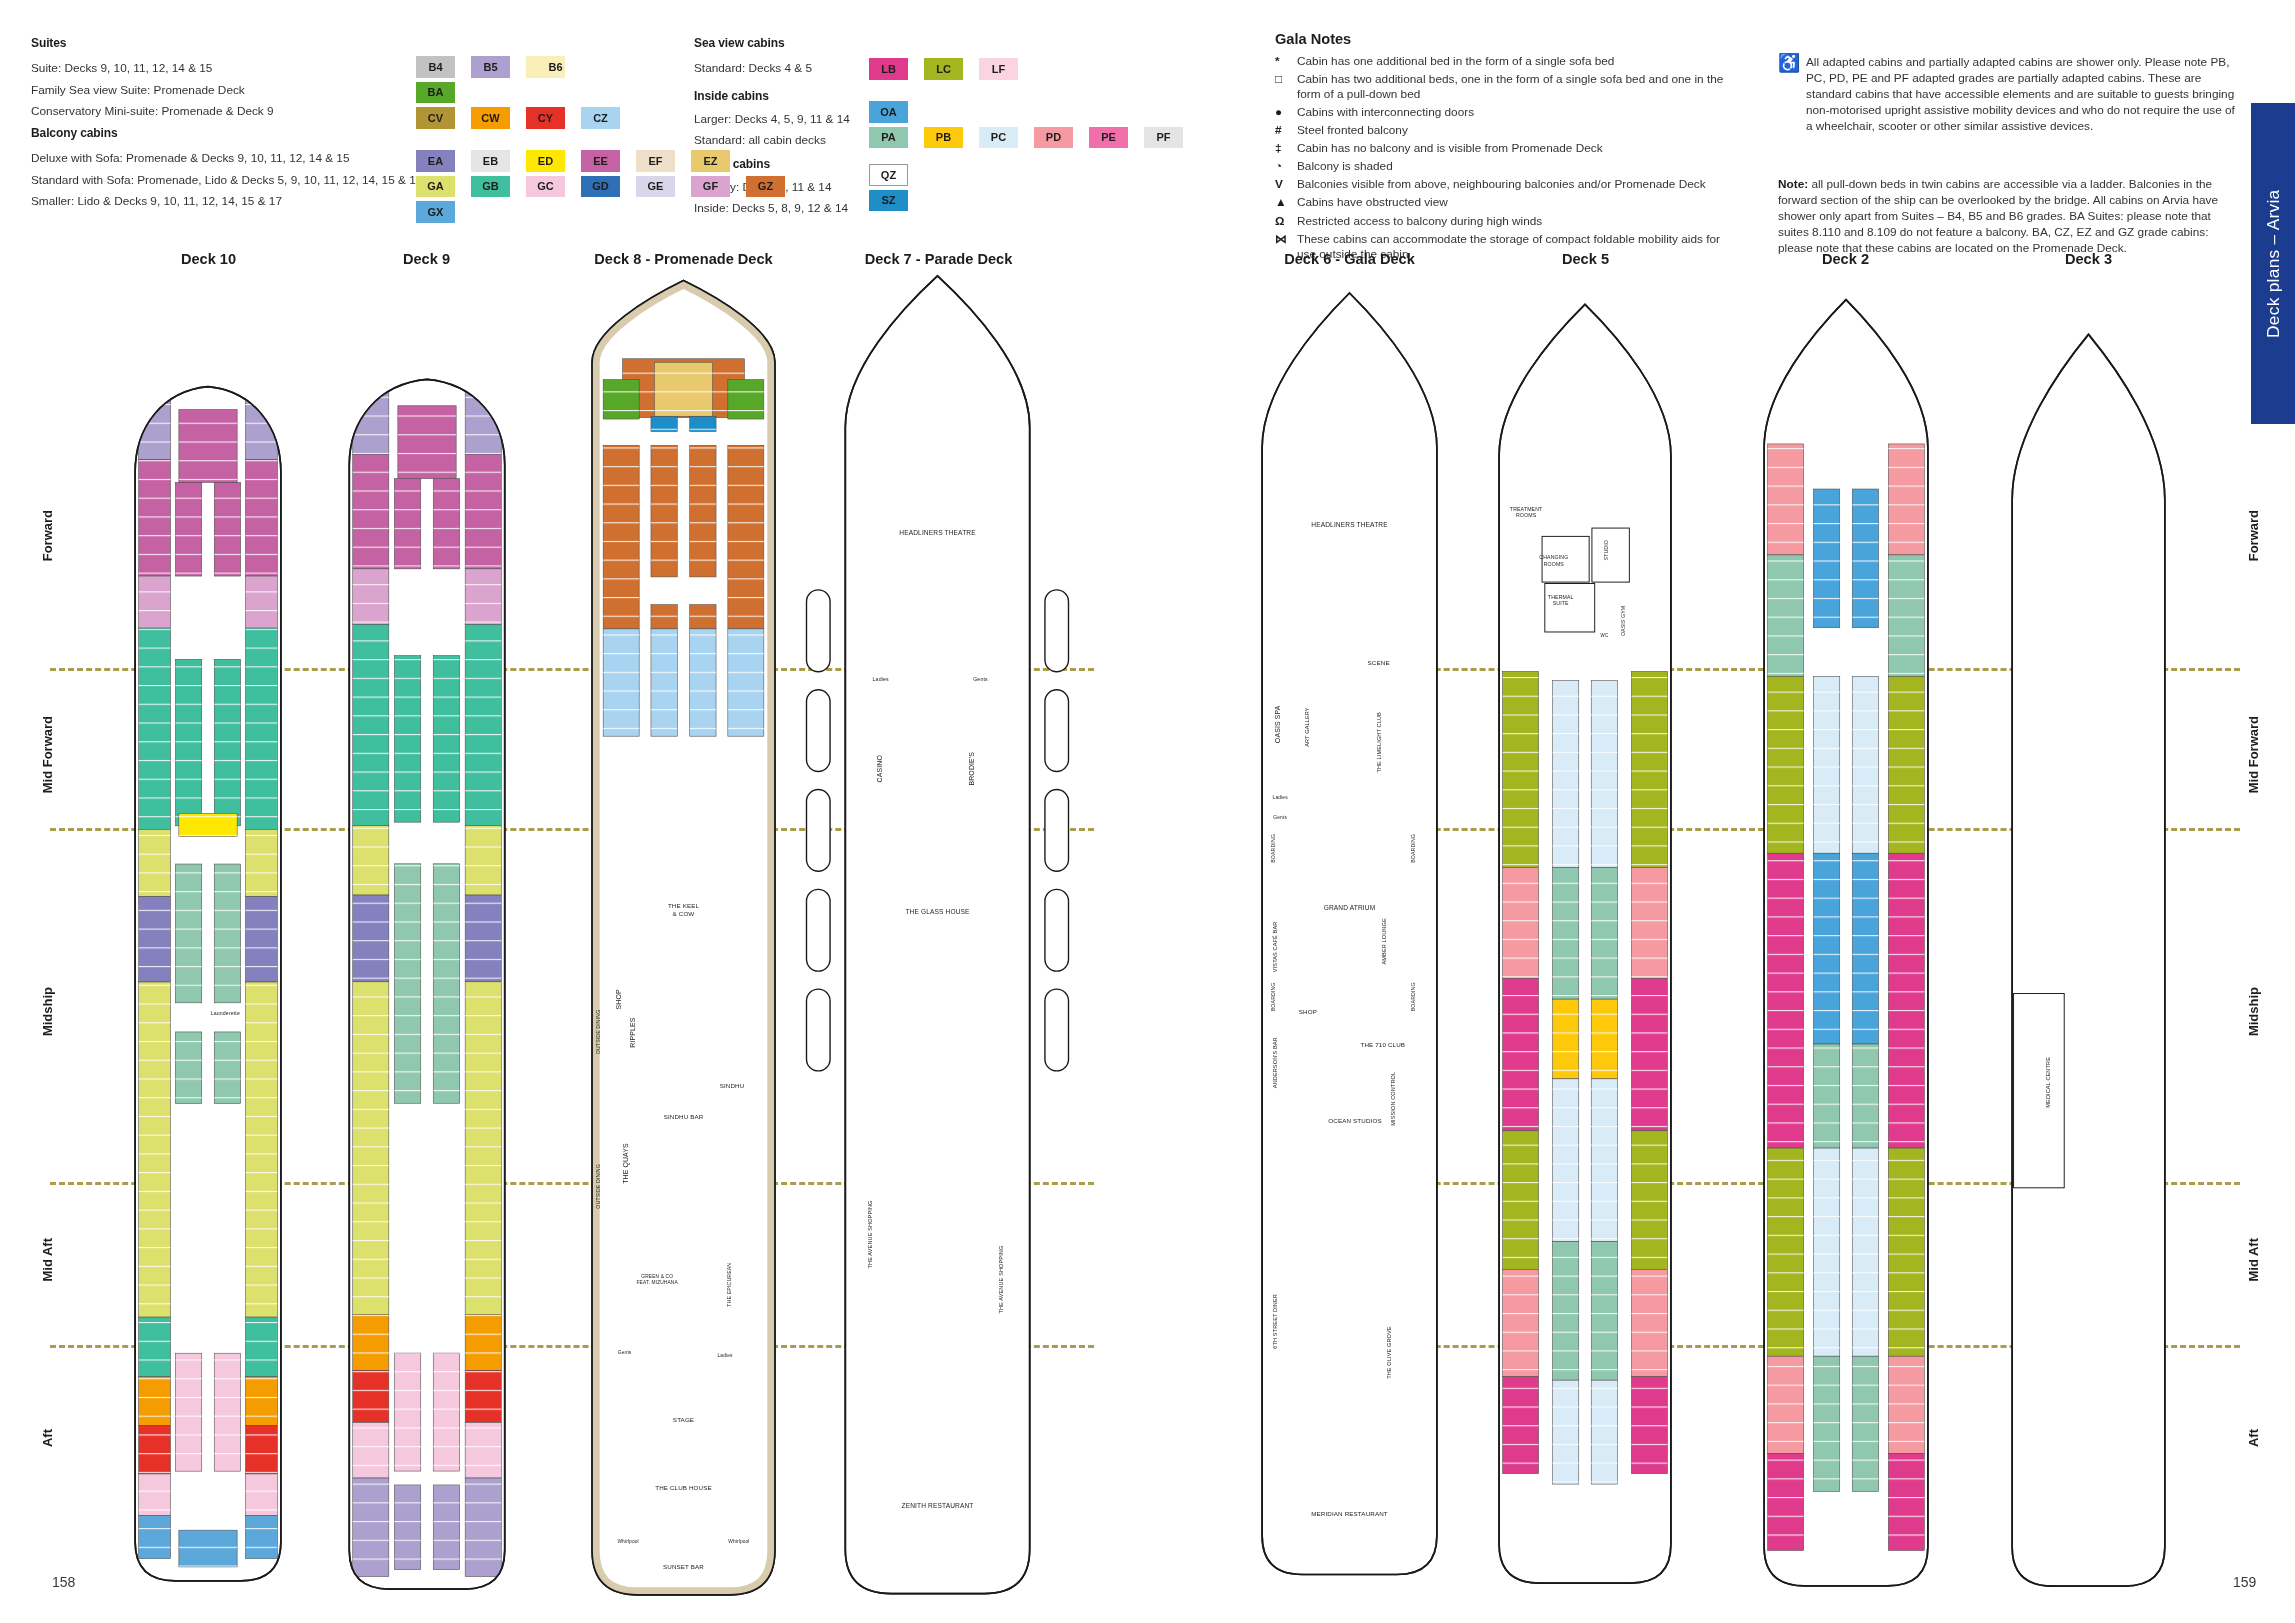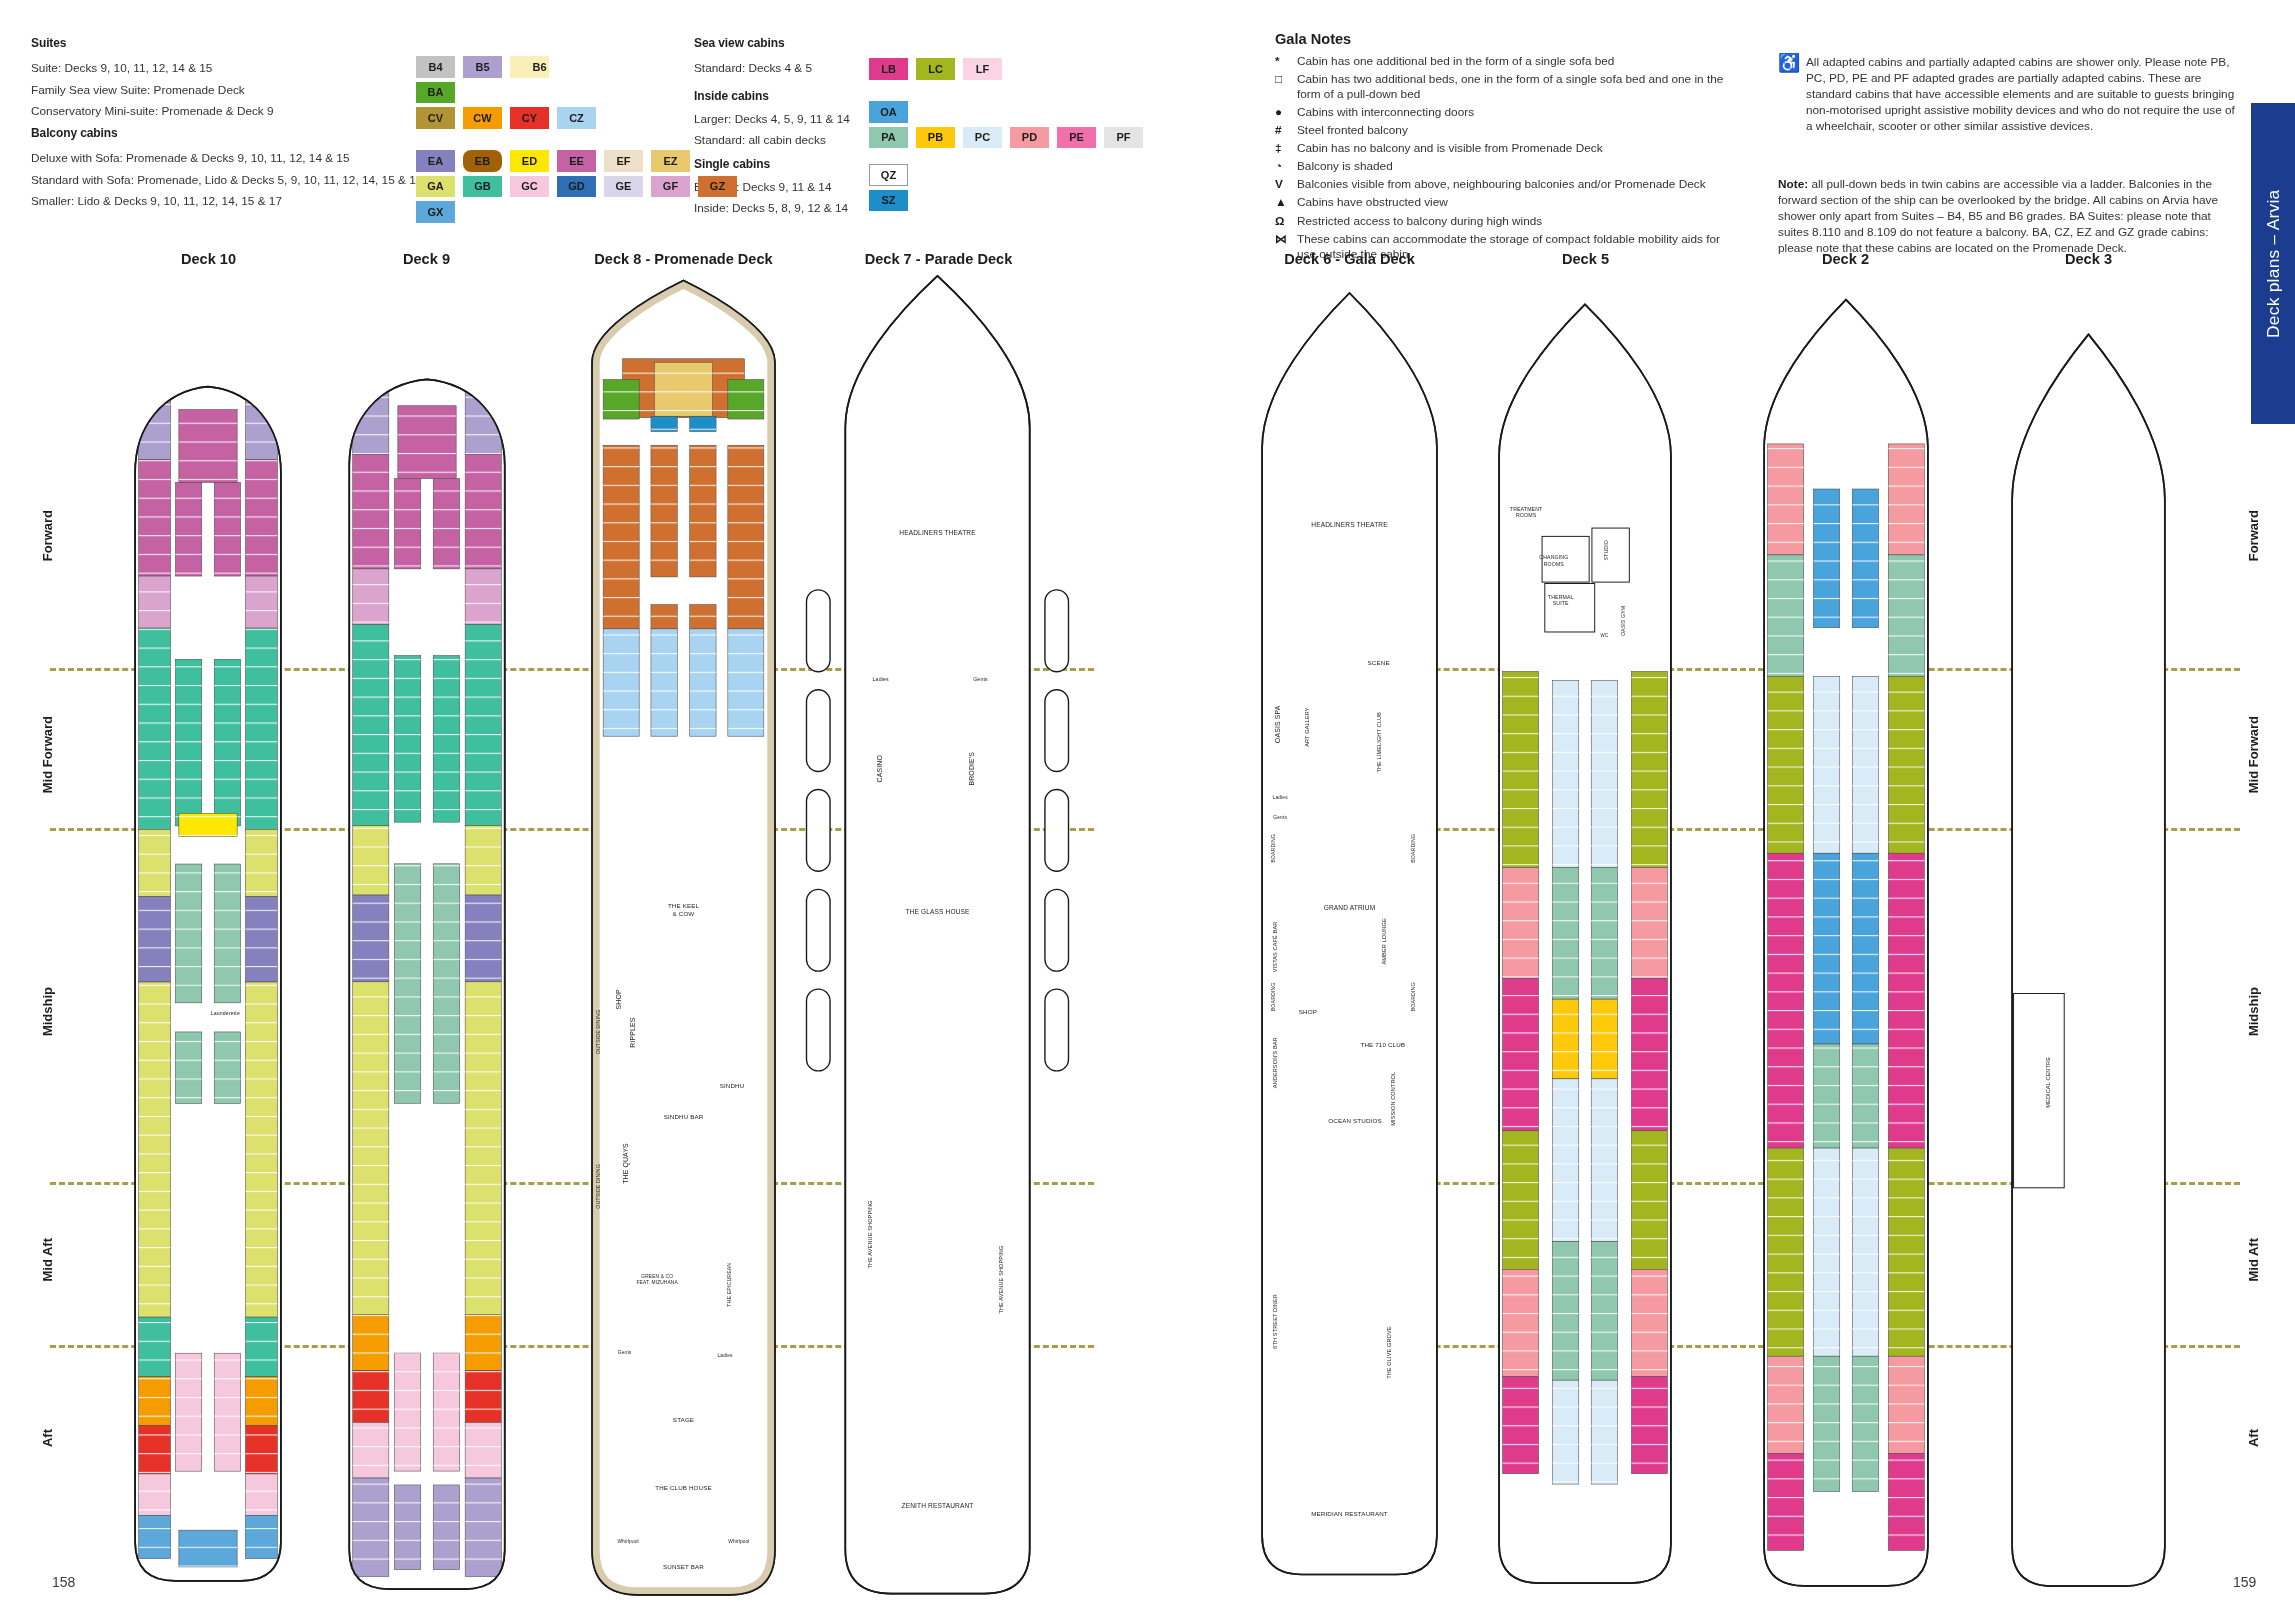--- a/index.html
+++ b/index.html
@@ -1,21 +1,21 @@
 <!DOCTYPE html>
 <html style="font-size:11px"><head>
 <meta charset="utf-8">
 <style>
   html,body{margin:0;padding:0}
   body{width:2295px;height:1623px;position:relative;background:#ffffff;
        font-family:"Liberation Sans",sans-serif;color:#1d1d1b;overflow:hidden}
   .h{position:absolute;font-weight:bold;font-size:12px;letter-spacing:-0.1px;white-space:nowrap}
   .ln{position:absolute;font-size:11.8px;color:#333;white-space:nowrap}
   .sw-grid{position:absolute;display:flex;flex-direction:column;gap:4.2px}
-  .sw-row{display:flex;gap:8px}
+  .sw-row{display:flex;gap:16px}
   .sw{width:39px;height:21.5px;display:flex;align-items:center;justify-content:center;
       font-size:11px;font-weight:bold;color:#1d1d1b;box-sizing:border-box}
   .notes{position:absolute;width:472px}
   .notes-title{font-weight:bold;font-size:14.6px;margin:0 0 7px 0}
   .note-item{display:flex;font-size:11.8px;line-height:15.3px;margin-bottom:2.8px;color:#333}
   .note-item .sym{width:22px;flex:none;font-weight:bold;color:#1d1d1b}
   .note-item .txt{width:444px}
   .acc{position:absolute;display:flex;width:472px}
   .acc .sym{width:28px;flex:none;font-size:18px;line-height:18px}
   .acc .txt{font-size:11.8px;line-height:16px;color:#333;width:430px}
@@ -124,21 +124,21 @@
       <div class="sw-row">
         <div class="sw" style="background: rgb(178, 148, 52);">CV</div>
         <div class="sw" style="background: rgb(245, 157, 0);">CW</div>
         <div class="sw" style="background: rgb(230, 49, 41);">CY</div>
         <div class="sw" style="background: rgb(169, 212, 241);">CZ</div>
       </div>
     </div>
     <div class="sw-grid" style="left: 416px; top: 150px;">
       <div class="sw-row">
         <div class="sw" style="background: rgb(132, 129, 190);">EA</div>
-        <div class="sw" style="background: #a16207; border-radius: 8px;">EB</div>
+        <div class="sw" style="background: #e5e5e5;">EB</div>
         <div class="sw" style="background: rgb(255, 232, 0);">ED</div>
         <div class="sw" style="background: rgb(197, 98, 164);">EE</div>
         <div class="sw" style="background: rgb(239, 223, 201);">EF</div>
         <div class="sw" style="background: rgb(233, 201, 109);">EZ</div>
       </div>
       <div class="sw-row">
         <div class="sw" style="background: rgb(220, 224, 108);">GA</div>
         <div class="sw" style="background: rgb(63, 191, 158);">GB</div>
         <div class="sw" style="background: rgb(246, 200, 222);">GC</div>
         <div class="sw" style="background: rgb(47, 111, 181);">GD</div>

